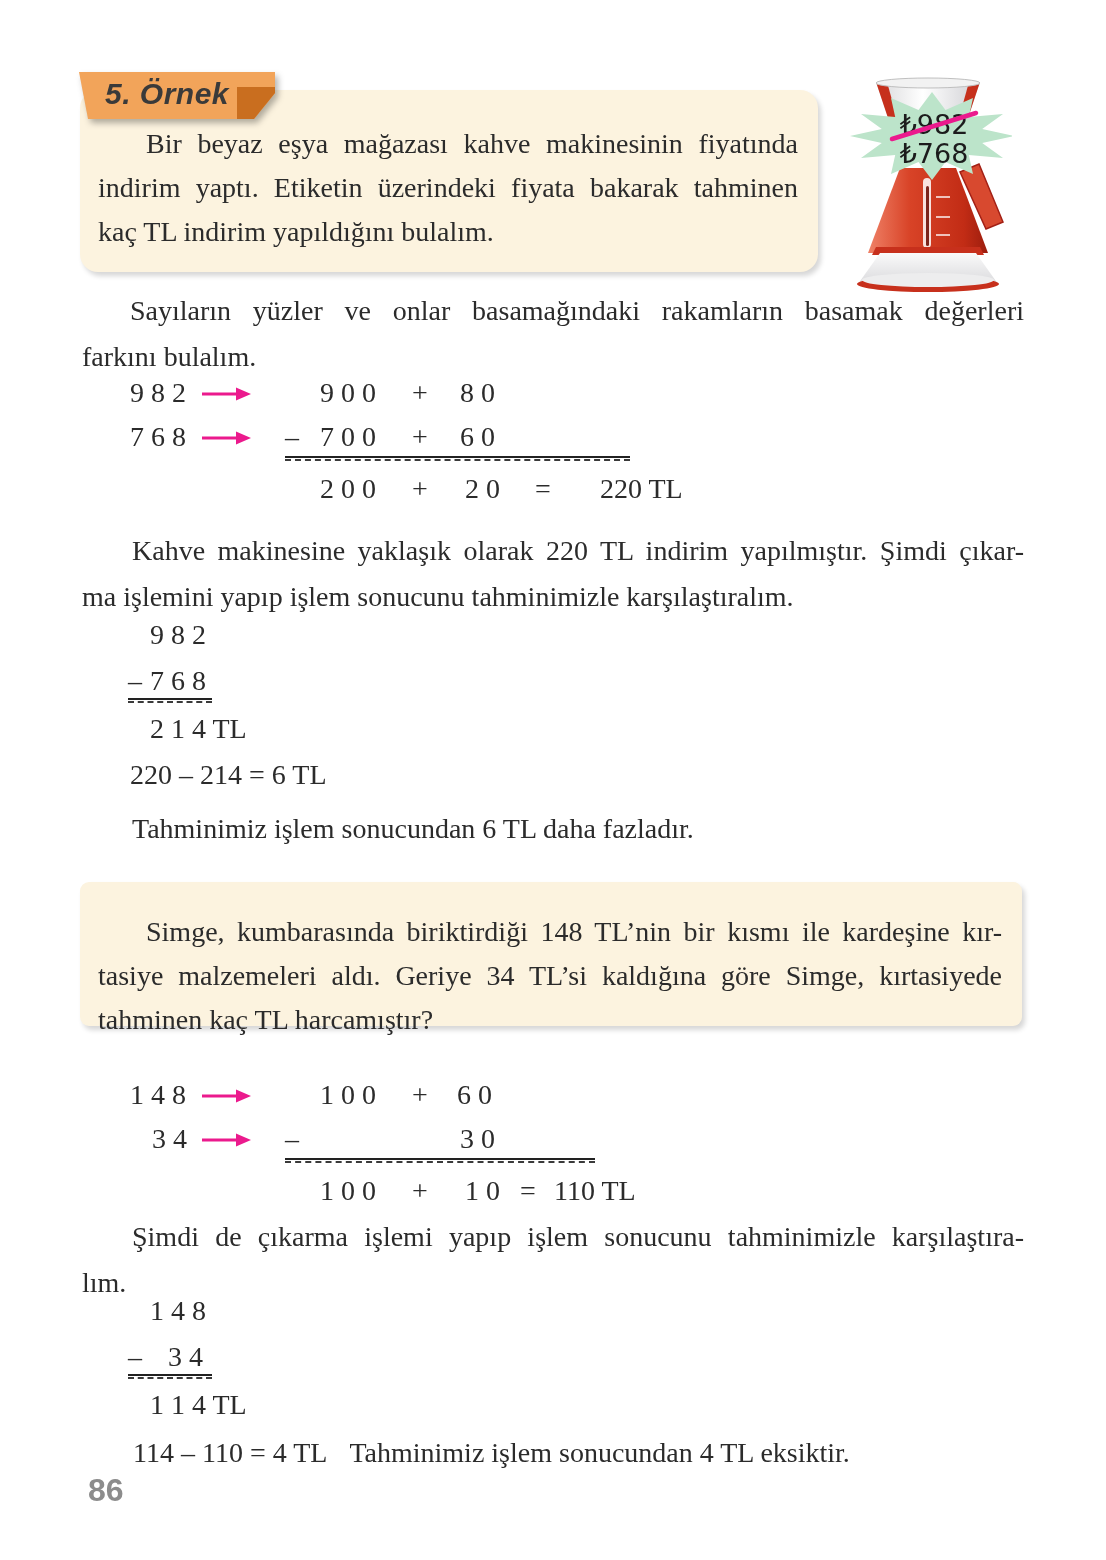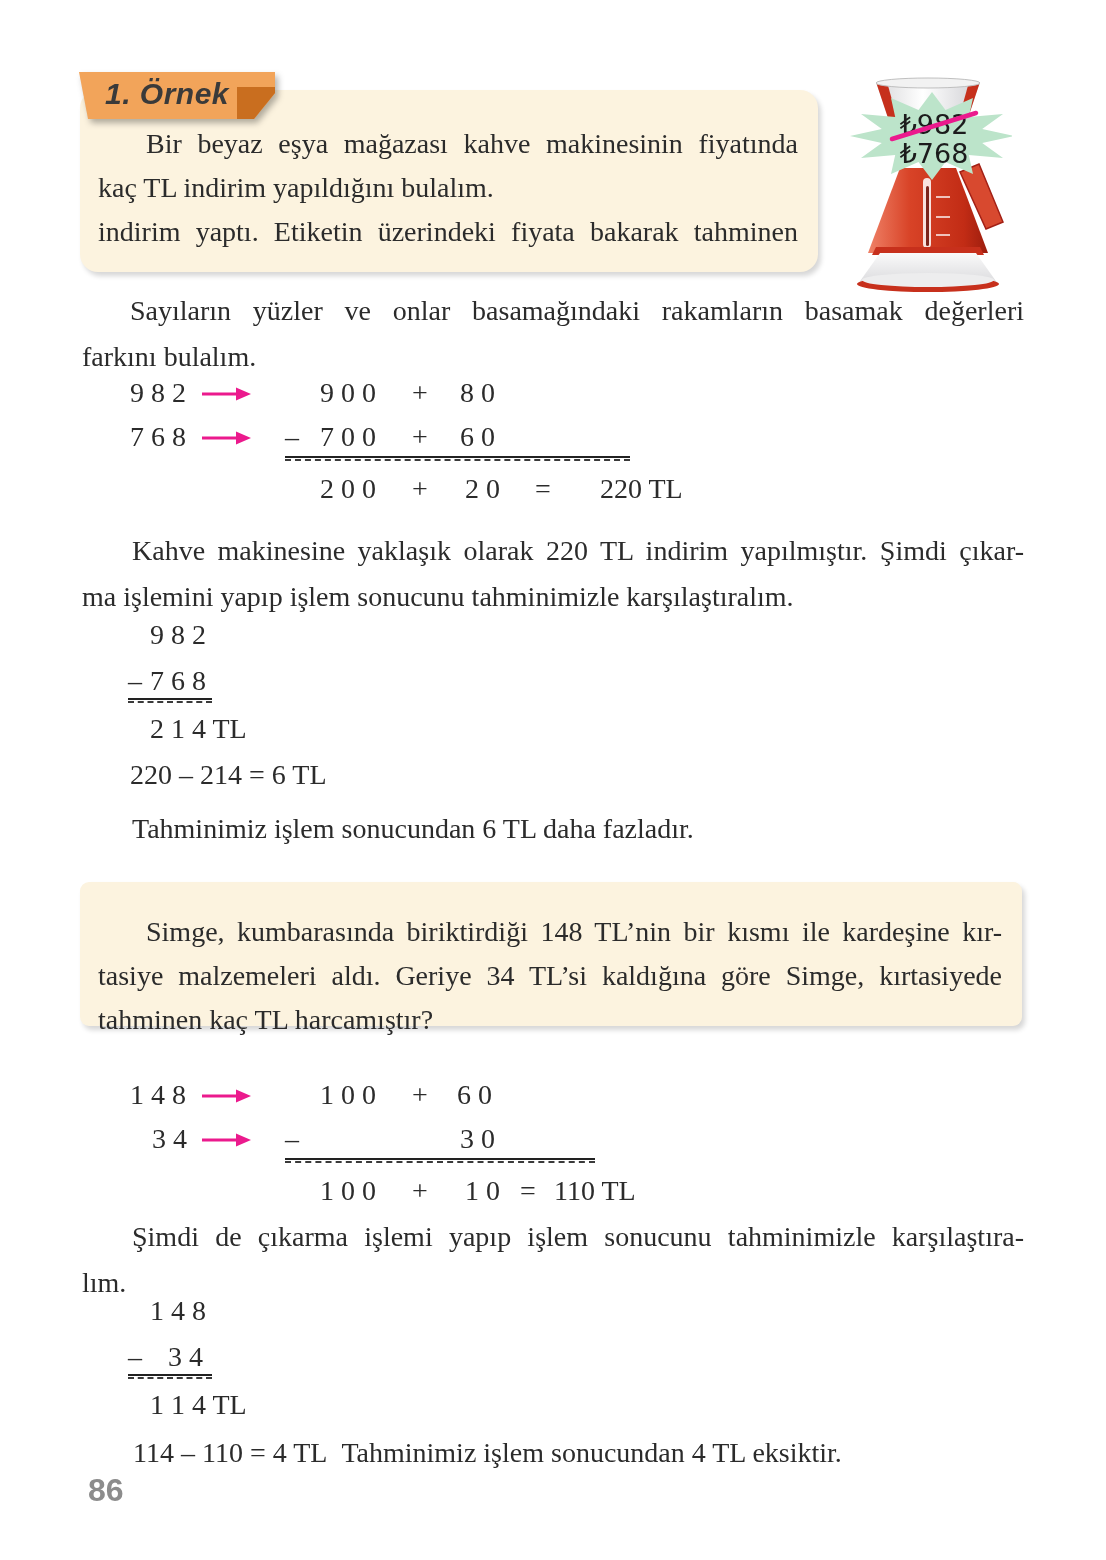--- a/index.html
+++ b/index.html
@@ -22,45 +22,45 @@
   
   .para{position:absolute;font-size:28px;line-height:46px;width:942px;left:82px;}
   
   .math{font-size:28px;line-height:34px;white-space:pre;}
   .est{position:absolute;left:82px;width:700px;height:140px;}
   .est span{position:absolute;}
   .rule{position:absolute;height:5px;border-top:2px solid #222;border-bottom:2px dashed #3a3a3a;box-sizing:border-box;}
   .sub{position:absolute;width:240px;height:135px;}
   .sub span{position:absolute;}
   .eqline{position:absolute;font-size:28px;line-height:34px;}
-  .final-row{position:absolute;display:flex;gap:14px;font-size:28px;line-height:34px;}
+  .final-row{position:absolute;display:flex;gap:22px;font-size:28px;line-height:34px;}
   .arrow{position:absolute;width:52px;height:16px;}
   .page-number{position:absolute;font-family:"Liberation Sans",sans-serif;
         font-weight:bold;font-size:32px;color:#8c8c8c;}
   .machine{position:absolute;left:846px;top:76px;z-index:2;}
   .star-price{font-family:"DejaVu Sans",sans-serif;font-size:27px;fill:#1c1c1c;}
 </style>
 </head>
 <body>
 
 <div class="page">
 
   <div class="badge" style="left:79px;top:72px;">
     <svg width="196" height="47" viewBox="0 0 196 47">
       <polygon points="0,0 196,0 196,21 175,47 9,47" fill="#f2a45a"></polygon>
       <polygon points="158,15 196,15 196,21 175,47 158,47" fill="#c96e1f"></polygon>
     </svg>
-    <div class="badge-label">1. Örnek</div>
+    <div class="badge-label">5. Örnek</div>
   </div>
 
   <div class="cream-box" style="left:80px;top:90px;width:738px;height:182px;border-radius:18px;">
     <div class="box-text" style="top:32px;">
       <div class="line just ind">Bir beyaz eşya mağazası kahve makinesinin fiyatında</div>
+      <div class="line just">indirim yaptı. Etiketin üzerindeki fiyata bakarak tahminen</div>
       <div class="line">kaç TL indirim yapıldığını bulalım.</div>
-      <div class="line just">indirim yaptı. Etiketin üzerindeki fiyata bakarak tahminen</div>
     </div>
   </div>
 
   <svg class="machine" width="166" height="218" viewBox="0 0 166 218">
     <defs>
       <linearGradient id="redGrad" x1="0" y1="0" x2="1" y2="0">
         <stop offset="0" stop-color="#ef8167"></stop>
           <stop offset="0.35" stop-color="#d84327"></stop>
         <stop offset="0.8" stop-color="#c22c15"></stop>
           <stop offset="1" stop-color="#9c1d0e"></stop>

